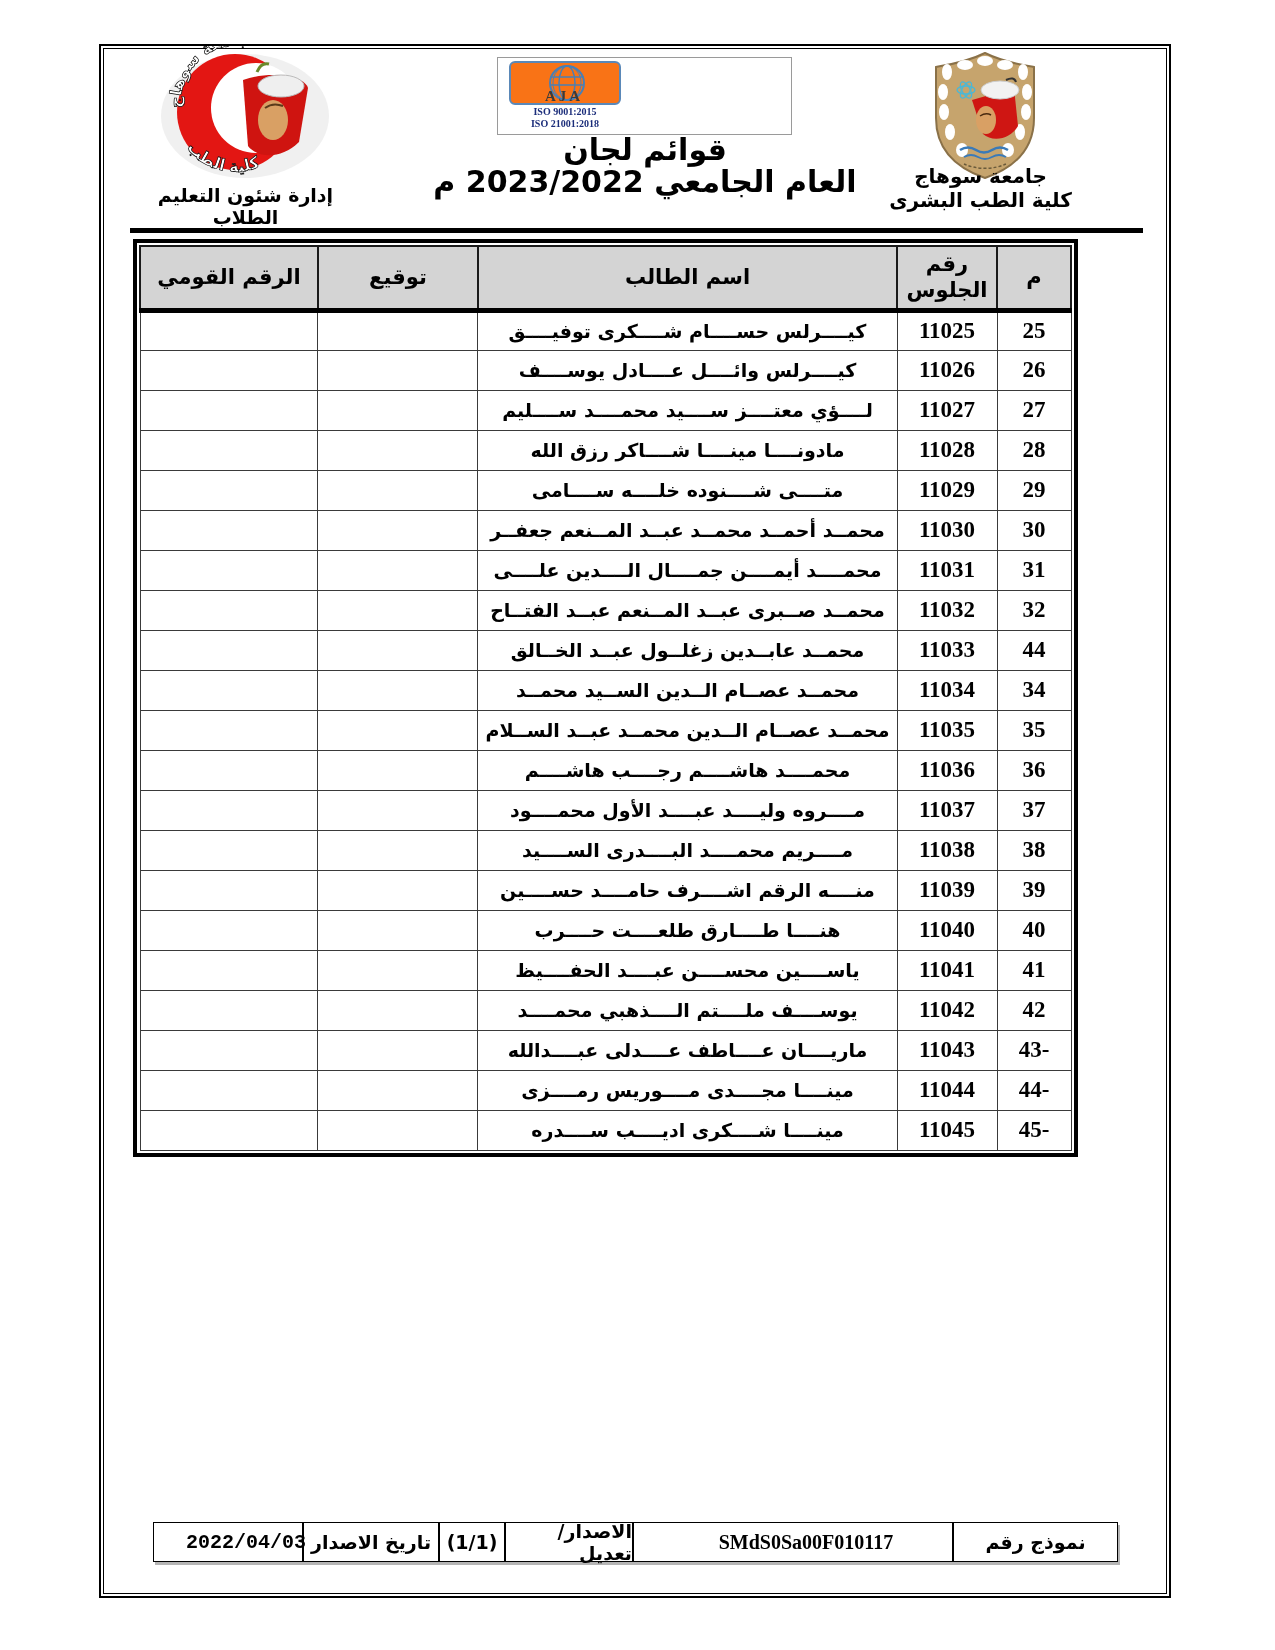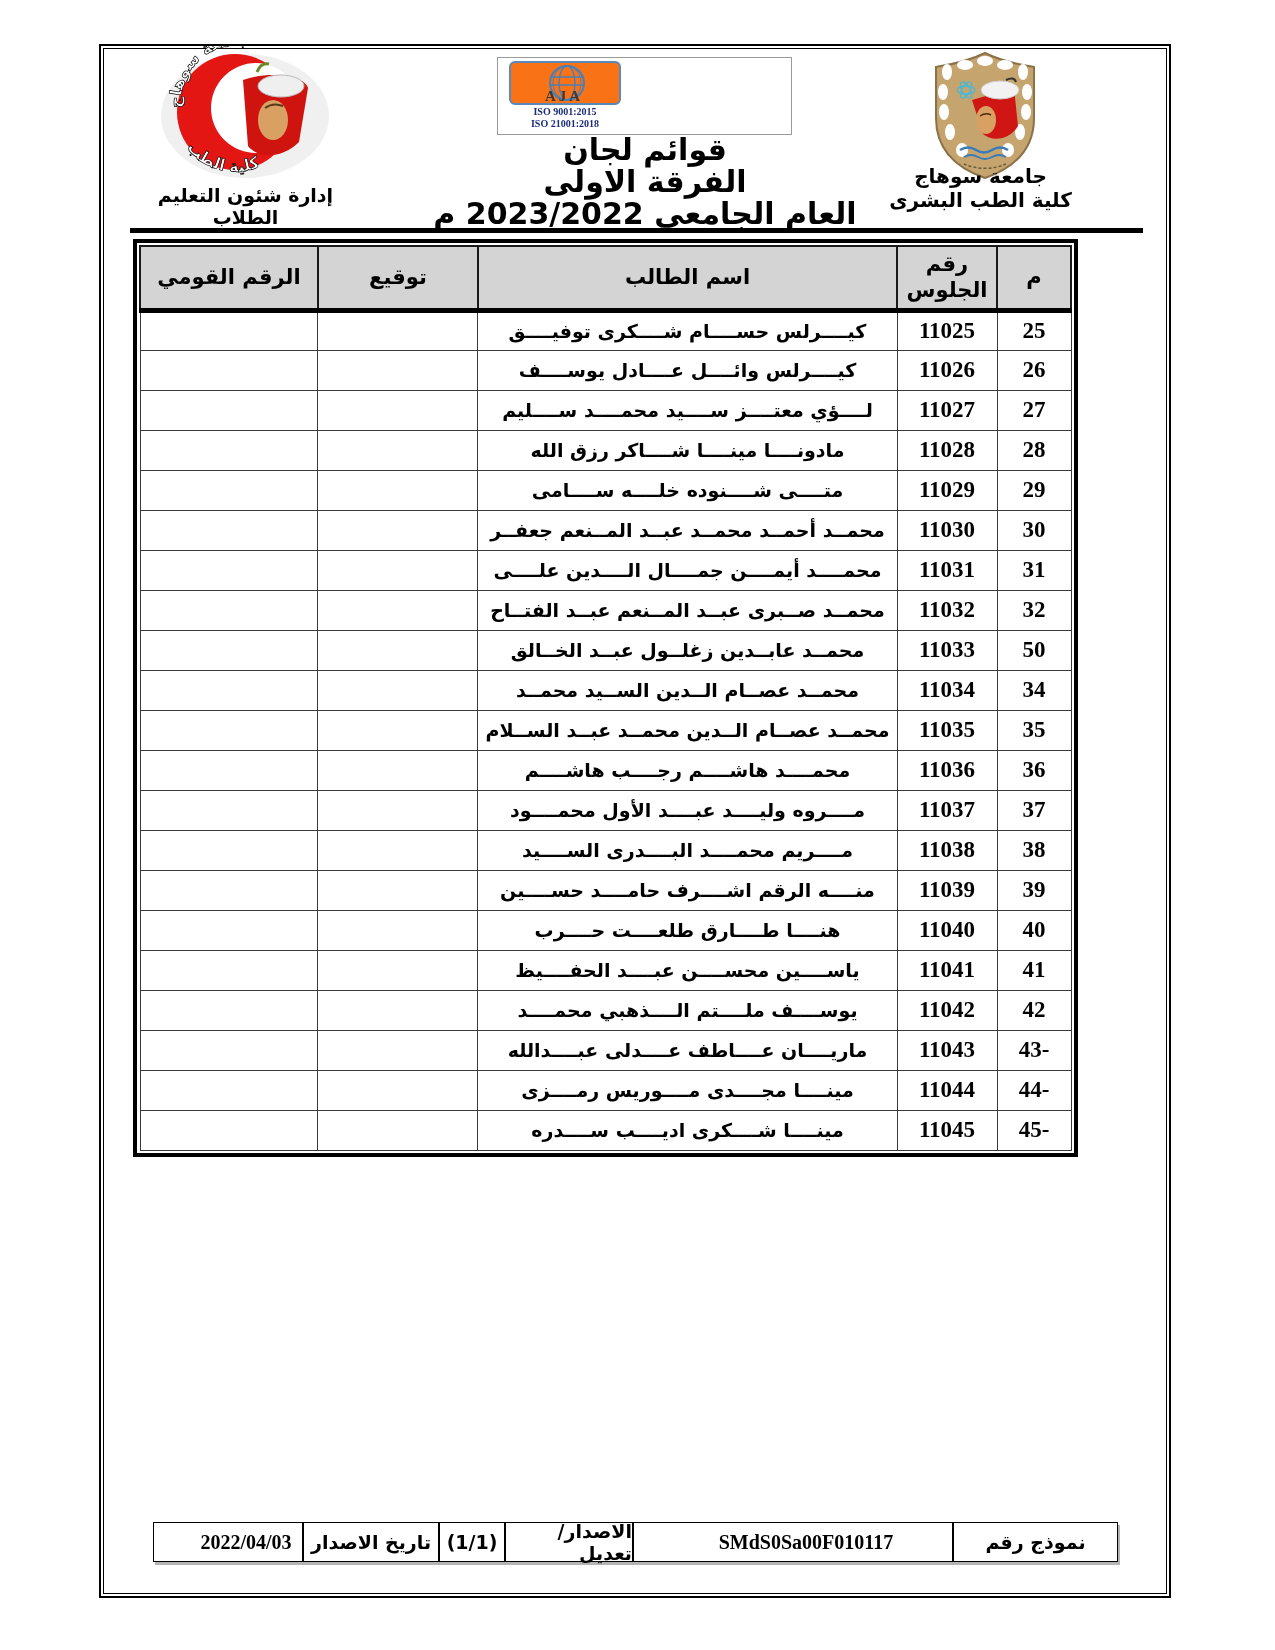--- a/index.html
+++ b/index.html
@@ -49,21 +49,21 @@
   td.c-index { font-family:"Liberation Serif", serif; font-size:23px; }
   td.c-seat  { font-family:"Liberation Serif", serif; font-size:23px; }
   td.c-name  { font-size:19px; padding:0 7px; text-align:right; }
 
   
   .footer-bar { position:absolute; left:153px; top:1522px; height:40px; display:flex;
     direction:rtl; box-shadow:2px 3px 0 #b5b5b5; }
   .footer-cell { border:1.5px solid #000; background:#fff; display:flex; align-items:center;
     justify-content:center; font-weight:bold; font-size:19px; direction:rtl; height:40px; }
   .fc-code { font-family:"Liberation Serif", serif; font-size:20px; direction:ltr;padding-left:26px; }
-  .fc-date { font-family:Liberation Serif, serif; font-size:20px; direction:ltr;padding-left:36px; }
+  .fc-date { font-family:Liberation Mono, monospace; font-size:20px; direction:ltr;padding-left:36px; }
 </style>
 </head>
 <body>
 
 <div class="page">
   <div class="page-frame">
     <div class="page-frame-inner"></div>
   </div>
 
   <svg class="crescent-logo" viewBox="0 0 182 136">
@@ -98,21 +98,20 @@
           <text x="34" y="38" font-family="Liberation Serif, serif" font-size="15" font-weight="bold" fill="#3a3a3a" letter-spacing="3">AJA</text>
         </svg>
       </div>
       <div class="iso-line">ISO 9001:2015</div>
       <div class="iso-line">ISO 21001:2018</div>
     </div>
   </div>
 
   <div class="title-block">
     <div>قوائم لجان</div>
-    <div>الفرقة الاولى</div>
     <div>العام الجامعي 2023/2022 م</div>
   </div>
 
   <svg class="shield-logo" viewBox="0 0 110 130">
     <path d="M55,3 C73,12 92,15 104,17 L104,68 C104,102 81,119 55,128 C29,119 6,102 6,68 L6,17 C18,15 37,12 55,3 Z" fill="#c6a46d" stroke="#8a7148" stroke-width="2"></path>
     <g fill="#fff">
       <ellipse cx="55" cy="11" rx="8" ry="5"></ellipse>
         <ellipse cx="75" cy="15" rx="8" ry="5"></ellipse>
         <ellipse cx="93" cy="22" rx="5" ry="8"></ellipse>
       <ellipse cx="97" cy="42" rx="5" ry="8"></ellipse>
@@ -216,21 +215,21 @@
             <td class="c-nid"></td>
           </tr>
           <tr>
             <td class="c-index" dir="ltr">32</td>
             <td class="c-seat" dir="ltr">11032</td>
             <td class="c-name">محمــد صــبرى عبــد المــنعم عبــد الفتــاح</td>
             <td class="c-sign"></td>
             <td class="c-nid"></td>
           </tr>
           <tr>
-            <td class="c-index" dir="ltr">50</td>
+            <td class="c-index" dir="ltr">44</td>
             <td class="c-seat" dir="ltr">11033</td>
             <td class="c-name">محمــد عابــدين زغلــول عبــد الخــالق</td>
             <td class="c-sign"></td>
             <td class="c-nid"></td>
           </tr>
           <tr>
             <td class="c-index" dir="ltr">34</td>
             <td class="c-seat" dir="ltr">11034</td>
             <td class="c-name">محمــد عصــام الــدين الســيد محمــد</td>
             <td class="c-sign"></td>

